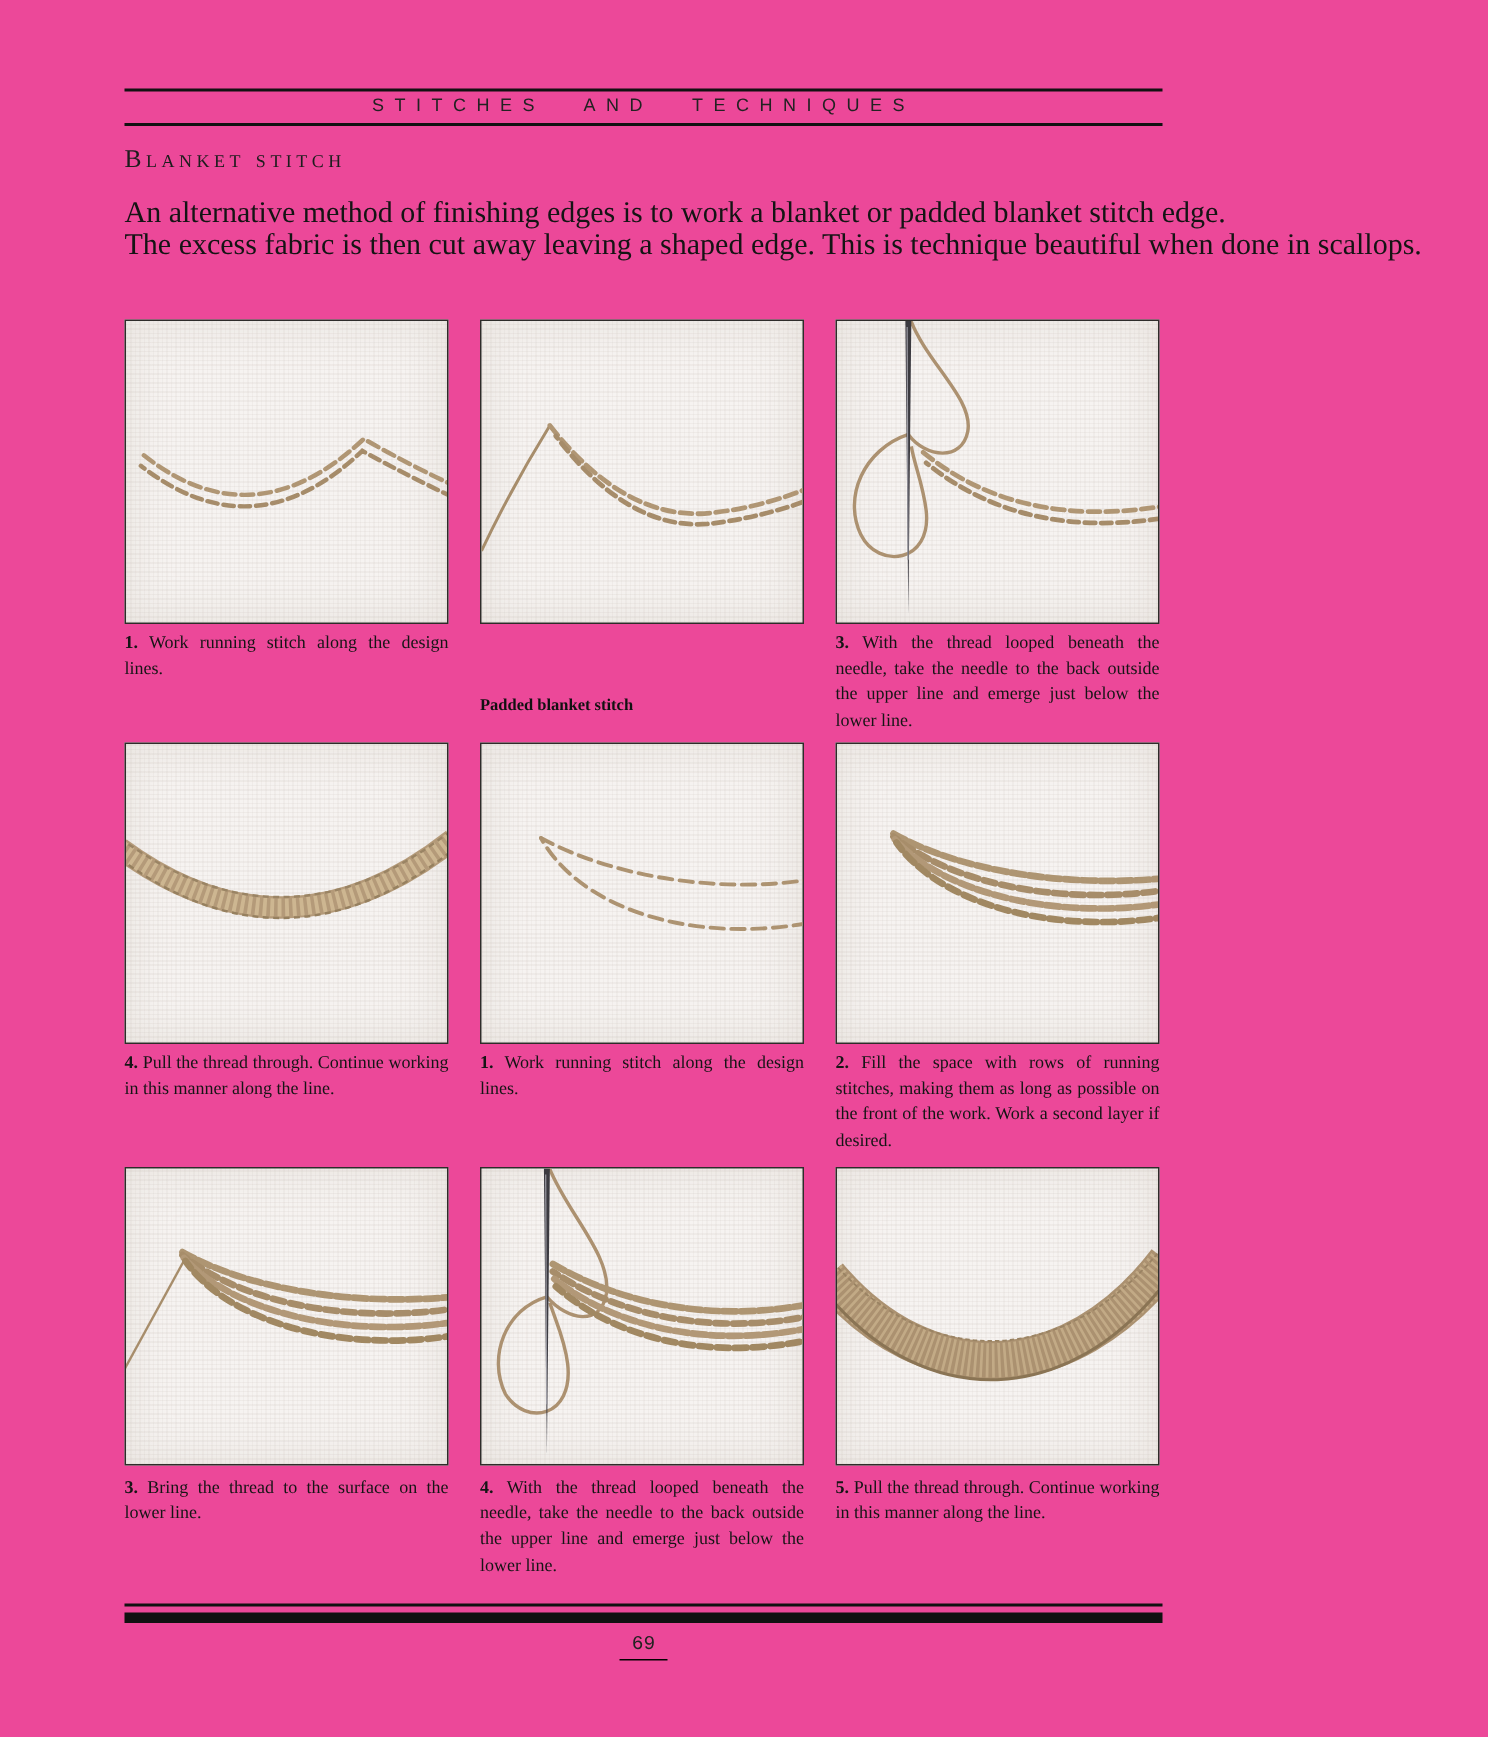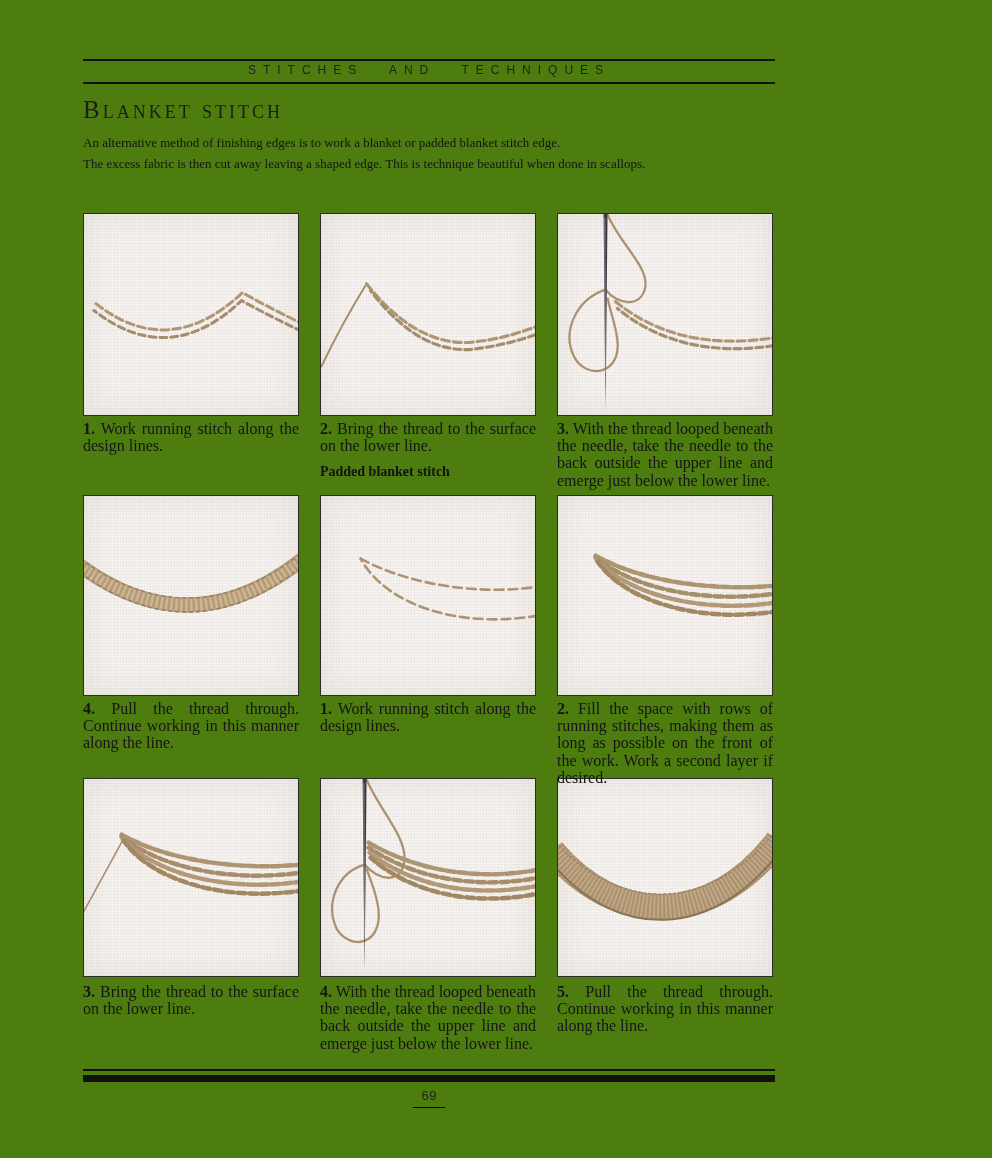--- a/index.html
+++ b/index.html
@@ -1,52 +1,52 @@
 <!DOCTYPE html>
 <html><head>
 <meta charset="utf-8">
 <style>
   html,body{margin:0;padding:0;background:#ffffff;}
-  .page{position:relative;width:992px;height:1158px;background:#4d7c0f;overflow:hidden;
+  .page{position:relative;width:992px;height:1158px;background:#ec4899;overflow:hidden;
         font-family:"Liberation Serif", serif;color:#1a1a1a;}
 
   .rule{position:absolute;background:#111;}
   .rule-head-top{left:83px;top:59px;width:692px;height:2px;}
   .rule-head-bot{left:83px;top:82px;width:692px;height:2px;}
 
   .running-head{position:absolute;left:83px;top:63px;width:692px;text-align:center;
     font-family:"Liberation Sans", sans-serif;font-size:12px;letter-spacing:7px;word-spacing:16px;color:#222;}
 
   .title{position:absolute;left:83px;top:96px;font-variant:small-caps;font-weight:normal;
-    font-size:25px;letter-spacing:3px;color:#1d1d1d;margin:0;}
+    font-size:17px;letter-spacing:3px;color:#1d1d1d;margin:0;}
 
-  .intro{position:absolute;left:83px;top:132px;width:720px;font-size:13px;line-height:21.3px;color:#141414;}
+  .intro{position:absolute;left:83px;top:132px;width:720px;font-size:20px;line-height:21.3px;color:#141414;}
   .intro div{white-space:nowrap;}
 
   .sidenote{position:absolute;left:798px;top:210px;width:122px;font-style:italic;
     font-size:13.5px;line-height:19px;color:#141414;}
   .sidenote .sq{font-style:normal;font-size:10px;position:relative;top:-1px;margin-right:5px;color:#000;}
 
   .photo{position:absolute;width:216px;border:1.5px solid #2e2c2a;box-sizing:border-box;
     background:
       repeating-linear-gradient(0deg, rgba(205,196,190,.18) 0 1px, rgba(255,255,255,0) 1px 3px),
       repeating-linear-gradient(90deg, rgba(205,196,190,.14) 0 1px, rgba(255,255,255,0) 1px 3px),
       #f6f3f1;
     box-shadow: inset 0 0 30px rgba(190,178,166,.28);}
   .photo svg{display:block;width:100%;height:100%;}
 
   .r1{top:213px;height:203px;} .r2{top:495px;height:201px;} .r3{top:778px;height:199px;}
   .c1{left:83px;} .c2{left:320px;} .c3{left:557px;}
 
-  .caption{position:absolute;width:216px;font-size:16px;line-height:17.2px;
+  .caption{position:absolute;width:216px;font-size:12px;line-height:17.2px;
     text-align:justify;color:#151515;}
   .caption b{font-weight:bold;}
   .cap-r1{top:420px;} .cap-r2{top:700px;} .cap-r3{top:983px;}
 
-  .padded-heading{position:absolute;left:320px;top:464px;font-size:14px;font-weight:bold;color:#111;margin:0;}
+  .padded-heading{position:absolute;left:320px;top:464px;font-size:11px;font-weight:bold;color:#111;margin:0;}
 
   .rule-foot-thin{left:83px;top:1069px;width:692px;height:1.5px;}
   .rule-foot-thick{left:83px;top:1075px;width:692px;height:7px;}
   .pagenum-wrap{position:absolute;left:83px;top:1086px;width:692px;text-align:center;}
   .pagenum{display:inline-block;font-family:Liberation Mono, monospace;font-size:13px;color:#222;
     padding:0 8px 3px 8px;border-bottom:1.5px solid #000;}
 </style>
 </head>
 <body>
 
@@ -135,21 +135,20 @@
   <div class="photo r3 c3">
     <svg viewBox="0 0 216 198" preserveAspectRatio="none">
       <path d="M-6,72 C60,150 156,148 222,62" fill="none" stroke="#ab9170" stroke-width="26"></path>
       <path d="M-6,72 C60,150 156,148 222,62" fill="none" stroke="#c2aa86" stroke-width="23" stroke-dasharray="1.8 2.2"></path>
       <path d="M-6,85 C60,163 156,161 222,75" fill="none" stroke="#8a7454" stroke-width="2"></path>
       <path d="M-6,59 C60,137 156,135 222,49" fill="none" stroke="#9a8363" stroke-width="1.2" stroke-dasharray="3 2"></path>
     </svg>
   </div>
 
   <div class="caption cap-r1 c1"><b>1.</b> <span>Work running stitch along the design lines.</span></div>
-  <div class="caption cap-r1 c2"><b>2.</b> <span>Bring the thread to the surface on the lower line.</span></div>
   <div class="caption cap-r1 c3"><b>3.</b> <span>With the thread looped beneath the needle, take the needle to the back outside the upper line and emerge just below the lower line.</span></div>
 
   <h2 class="padded-heading">Padded blanket stitch</h2>
 
   <div class="caption cap-r2 c1"><b>4.</b> <span>Pull the thread through. Continue working in this manner along the line.</span></div>
   <div class="caption cap-r2 c2"><b>1.</b> <span>Work running stitch along the design lines.</span></div>
   <div class="caption cap-r2 c3"><b>2.</b> <span>Fill the space with rows of running stitches, making them as long as possible on the front of the work. Work a second layer if desired.</span></div>
 
   <div class="caption cap-r3 c1"><b>3.</b> <span>Bring the thread to the surface on the lower line.</span></div>
   <div class="caption cap-r3 c2"><b>4.</b> <span>With the thread looped beneath the needle, take the needle to the back outside the upper line and emerge just below the lower line.</span></div>

